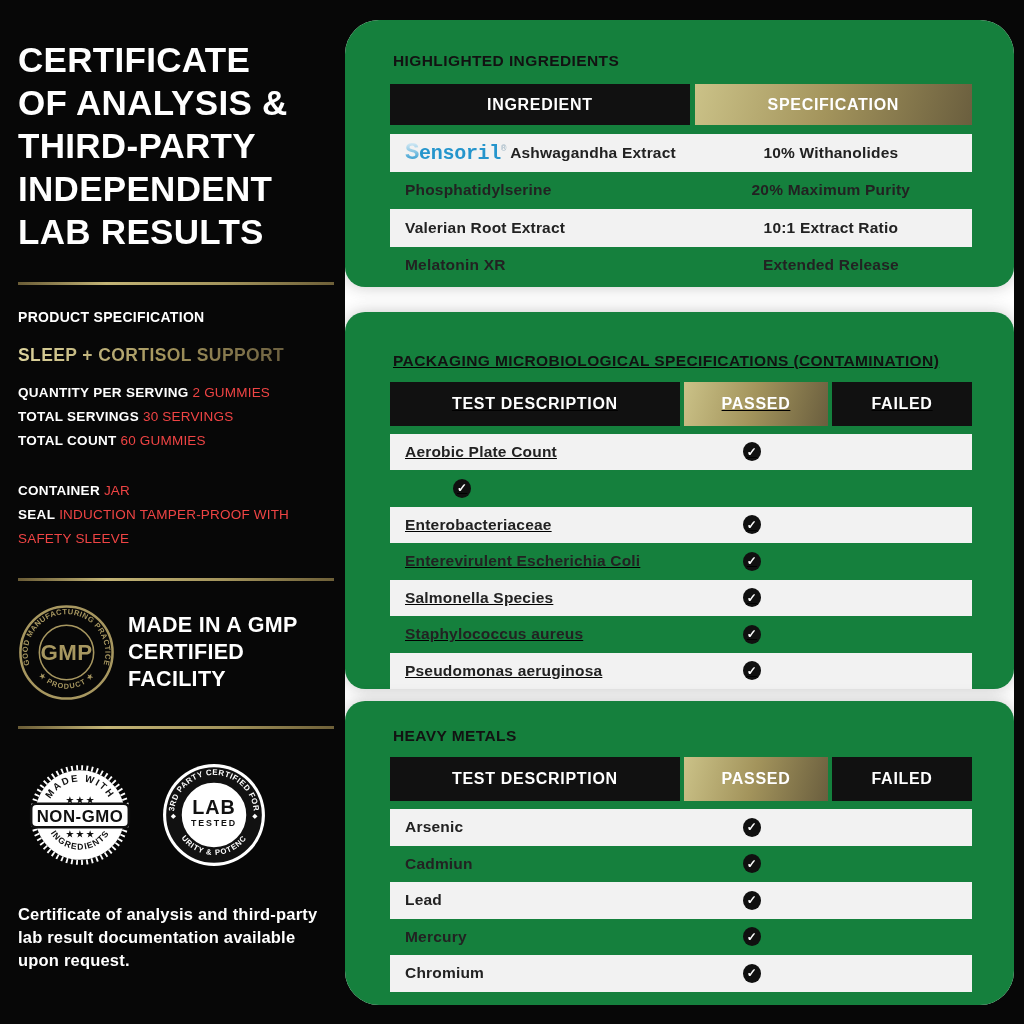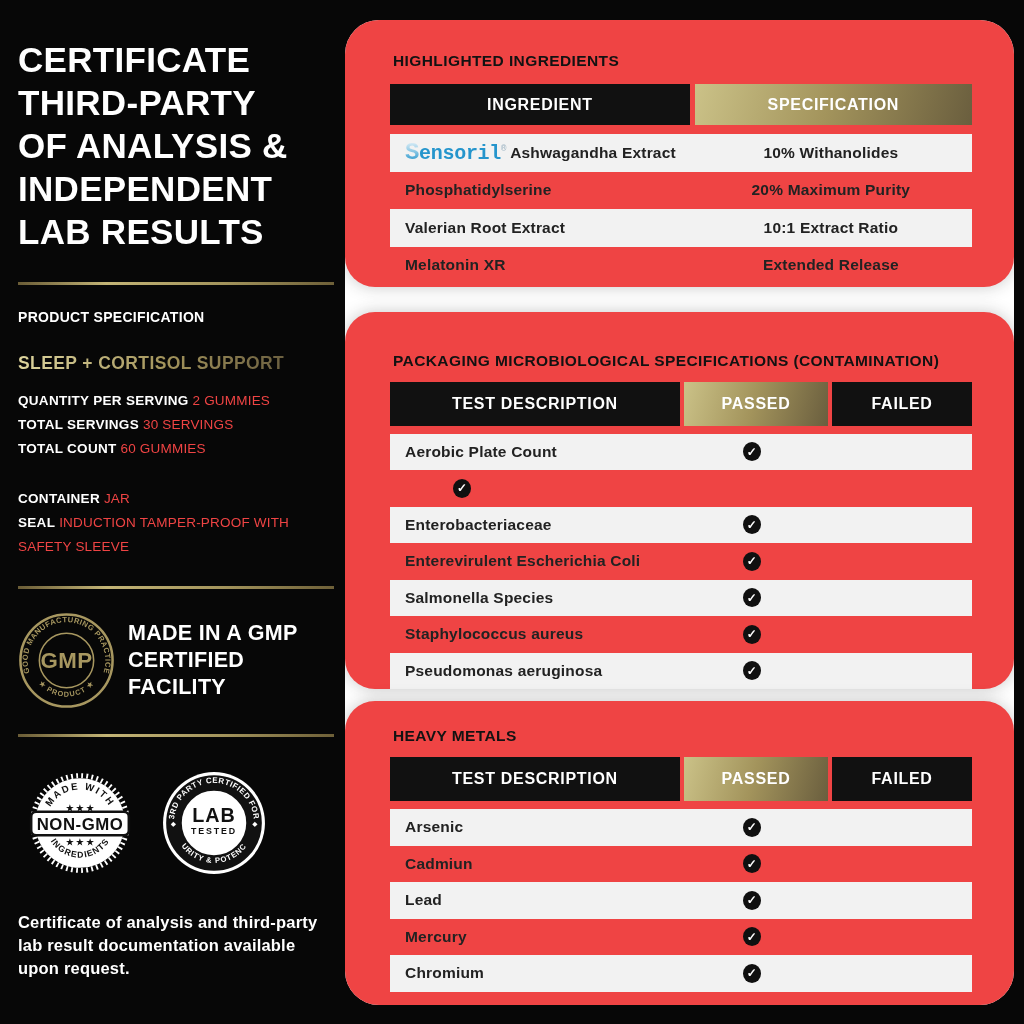--- a/index.html
+++ b/index.html
@@ -8,43 +8,43 @@
     background:#070707;
     font-family:"Liberation Sans", sans-serif;
   }
   
   .sidebar{position:absolute;left:18px;top:0;width:316px;color:#fff;}
   .main-title{margin-top:38px;font-size:35px;line-height:43px;font-weight:800;letter-spacing:.3px;}
   .gold-divider{height:3px;border:none;margin:0;
     background:linear-gradient(90deg,#6a5c36,#c3b476 28%,#a3945c 65%,#6e6038);}
   .div1{margin-top:29px;}
   .spec-heading{margin-top:19px;font-size:14px;line-height:27px;font-weight:800;letter-spacing:.3px;width:240px;}
-  .spec-sub{margin-top:22px;font-size:17.5px;font-weight:800;letter-spacing:.4px;
+  .spec-sub{margin-top:14px;font-size:17.5px;font-weight:800;letter-spacing:.4px;
     background:linear-gradient(90deg,#ded59e,#a3945c 55%,#6c6040);
     -webkit-background-clip:text;background-clip:text;color:transparent;width:fit-content;}
   .spec-list{margin-top:15px;}
   .spec-row{font-size:13.5px;line-height:24px;letter-spacing:.2px;}
   .spec-row b{font-weight:800;letter-spacing:.3px;}
   .spec-row span{font-weight:400;color:#ef4444;}
   .spec-list2{margin-top:26px;width:300px;}
   .div2{margin-top:27px;}
   .gmp-block{margin-top:23px;display:flex;align-items:center;}
   .gmp-text{margin-left:13px;font-size:21.5px;line-height:27px;font-weight:800;letter-spacing:.3px;}
   .div3{margin-top:25px;}
   .badge-row{margin-top:33px;display:flex;align-items:center;gap:26px;padding-left:6px;}
   .footnote{margin-top:35px;font-size:16.5px;line-height:23px;font-weight:700;width:320px;letter-spacing:.2px;}
   svg text{font-family:"Liberation Sans", sans-serif;}
   
   .right{position:absolute;left:345px;top:20px;width:669px;height:985px;
     background:#fff;border-radius:34px;overflow:hidden;
     display:flex;flex-direction:column;}
-  .card{background:#ef4444;border-radius:30px;box-shadow:0 0 16px rgba(40,40,40,.25);
+  .card{background:#15803d;border-radius:20px;box-shadow:0 0 16px rgba(40,40,40,.25);
     box-sizing:border-box;padding:24px 42px 0 45px;position:relative;}
   .card1{height:272px;}
-  .card2{height:378px;margin-top:25px;padding-top:34px;}
+  .card2{height:378px;margin-top:25px;padding-top:34px;text-decoration:underline;}
   .card3{height:310px;margin-top:12px;padding-top:20px;}
   .card-title{font-size:15.5px;font-weight:800;color:#121212;letter-spacing:.4px;margin:8px 0 14px 3px;}
   .card2 .card-title,.card3 .card-title{margin:6px 0 12px 3px;}
   .thead{display:flex;gap:5px;}
   .card2 .thead,.card3 .thead{gap:4px;}
   .th{height:41px;display:flex;align-items:center;justify-content:center;
     color:#fff;font-weight:800;font-size:16px;letter-spacing:.7px;}
   .card2 .th,.card3 .th{height:44px;}
   .th-black{background:#111;}
   .th-gold{background:linear-gradient(105deg,#cbc288 0%,#a3945c 48%,#6a5e3e 100%);}
@@ -70,22 +70,22 @@
     background:linear-gradient(180deg,#e6f2f9 6%,#9fd0e8 38%,#2595cc 85%);
     -webkit-background-clip:text;background-clip:text;color:transparent;}
   .sensoril sup{font-size:9px;color:#9fb6c4;font-weight:400;}
 </style>
 </head>
 <body>
 
 <div class="sidebar">
   <div class="main-title">
     <div>CERTIFICATE</div>
+    <div>OF ANALYSIS &amp;</div>
     <div>THIRD-PARTY</div>
-    <div>OF ANALYSIS &amp;</div>
     <div>INDEPENDENT</div>
     <div>LAB RESULTS</div>
   </div>
   <hr class="gold-divider div1">
   <div class="spec-heading">PRODUCT SPECIFICATION</div>
   <div class="spec-sub">SLEEP + CORTISOL SUPPORT</div>
   <div class="spec-list">
     <div class="spec-row"><b>QUANTITY PER SERVING</b> <span>2 GUMMIES</span></div>
     <div class="spec-row"><b>TOTAL SERVINGS</b> <span>30 SERVINGS</span></div>
     <div class="spec-row"><b>TOTAL COUNT</b> <span>60 GUMMIES</span></div>

